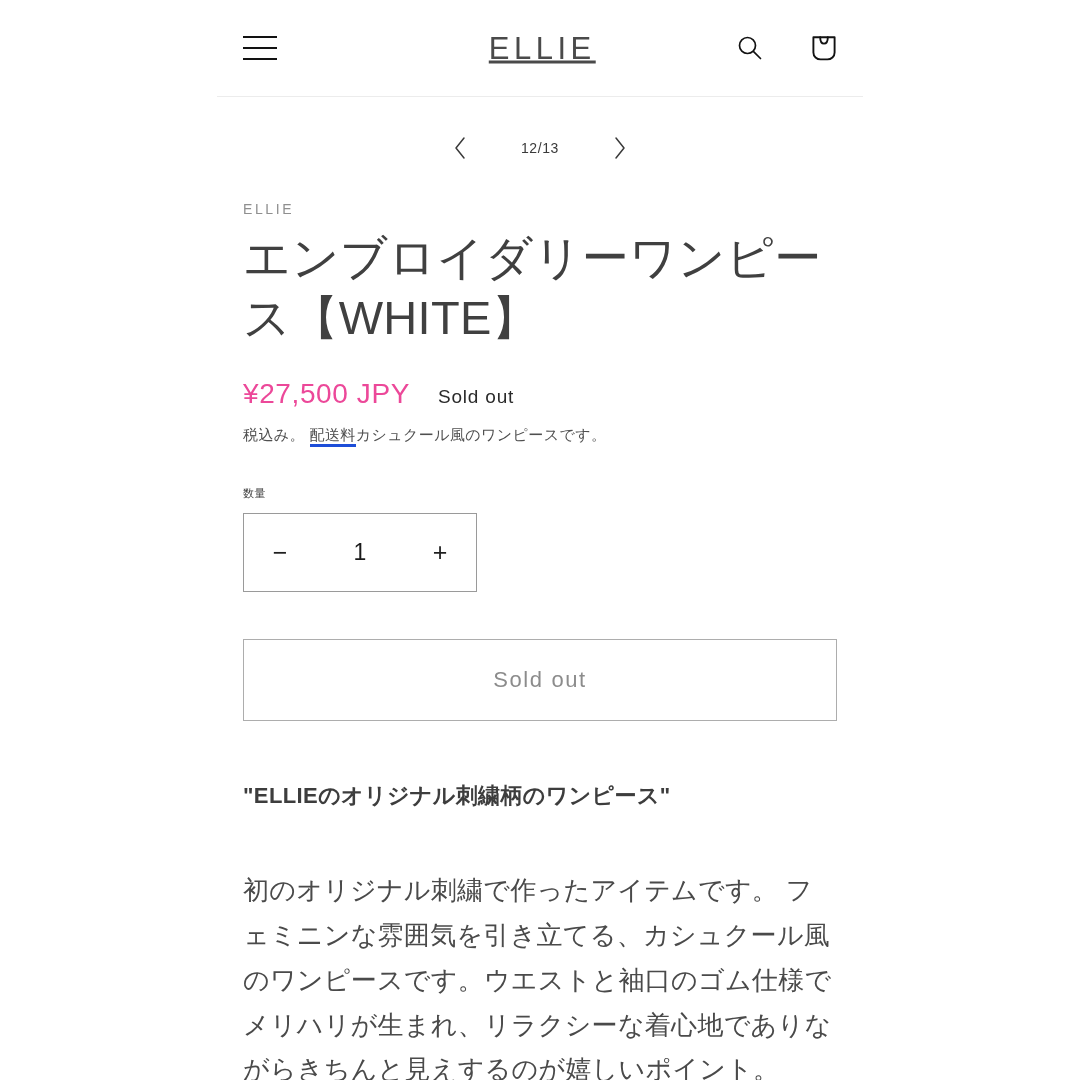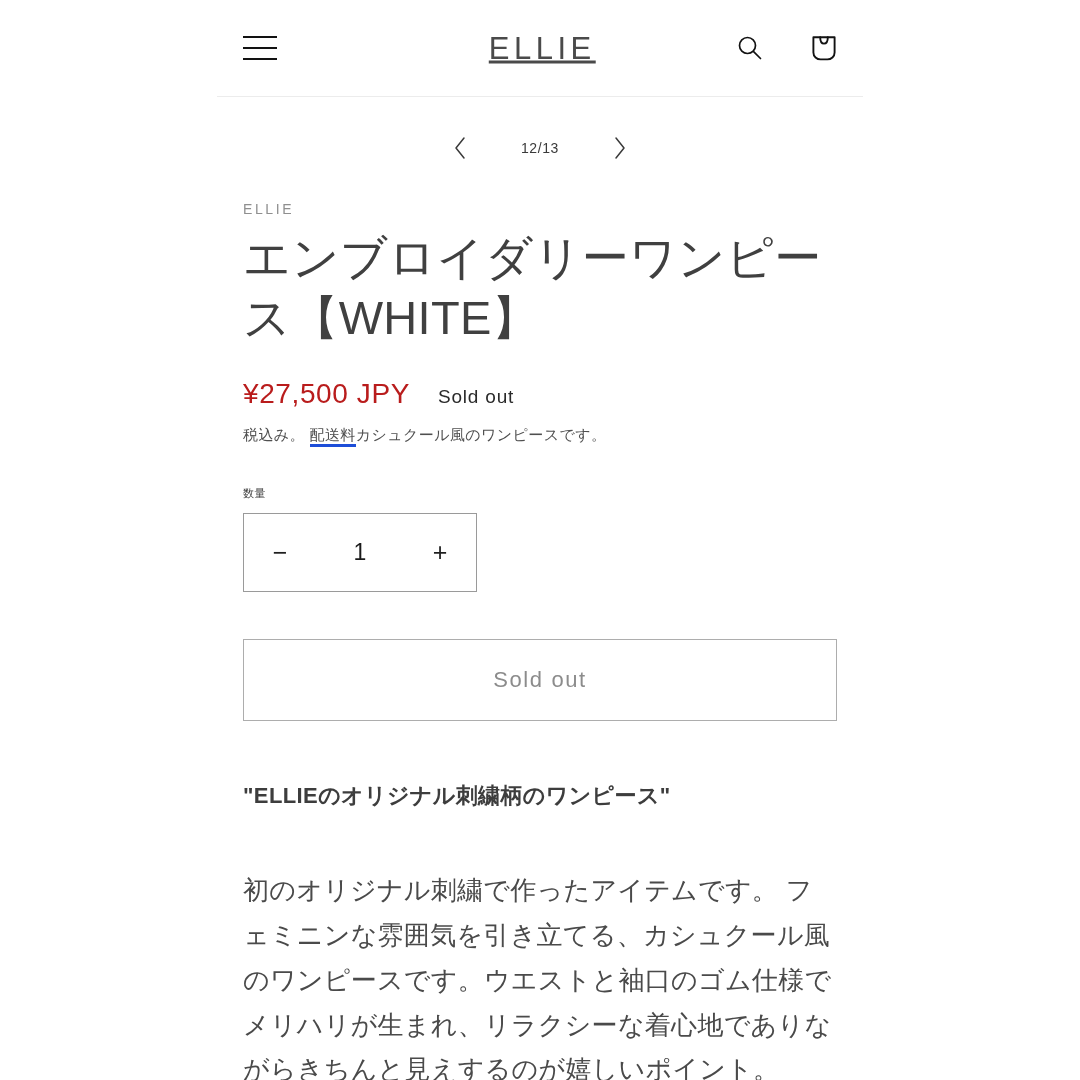--- a/index.html
+++ b/index.html
@@ -157,21 +157,21 @@
   }
 
   .price-row {
     display: flex;
     align-items: baseline;
     gap: 28px;
     margin-bottom: 14px;
   }
   .price {
     font-size: 28px;
-    color: #b91c1c;
+    color: #ec4899;
     letter-spacing: 0.6px;
     font-weight: 400;
   }
   .badge-soldout {
     font-size: 19px;
     color: #2a2a2a;
     letter-spacing: 0.8px;
   }
 
   .tax-note {

